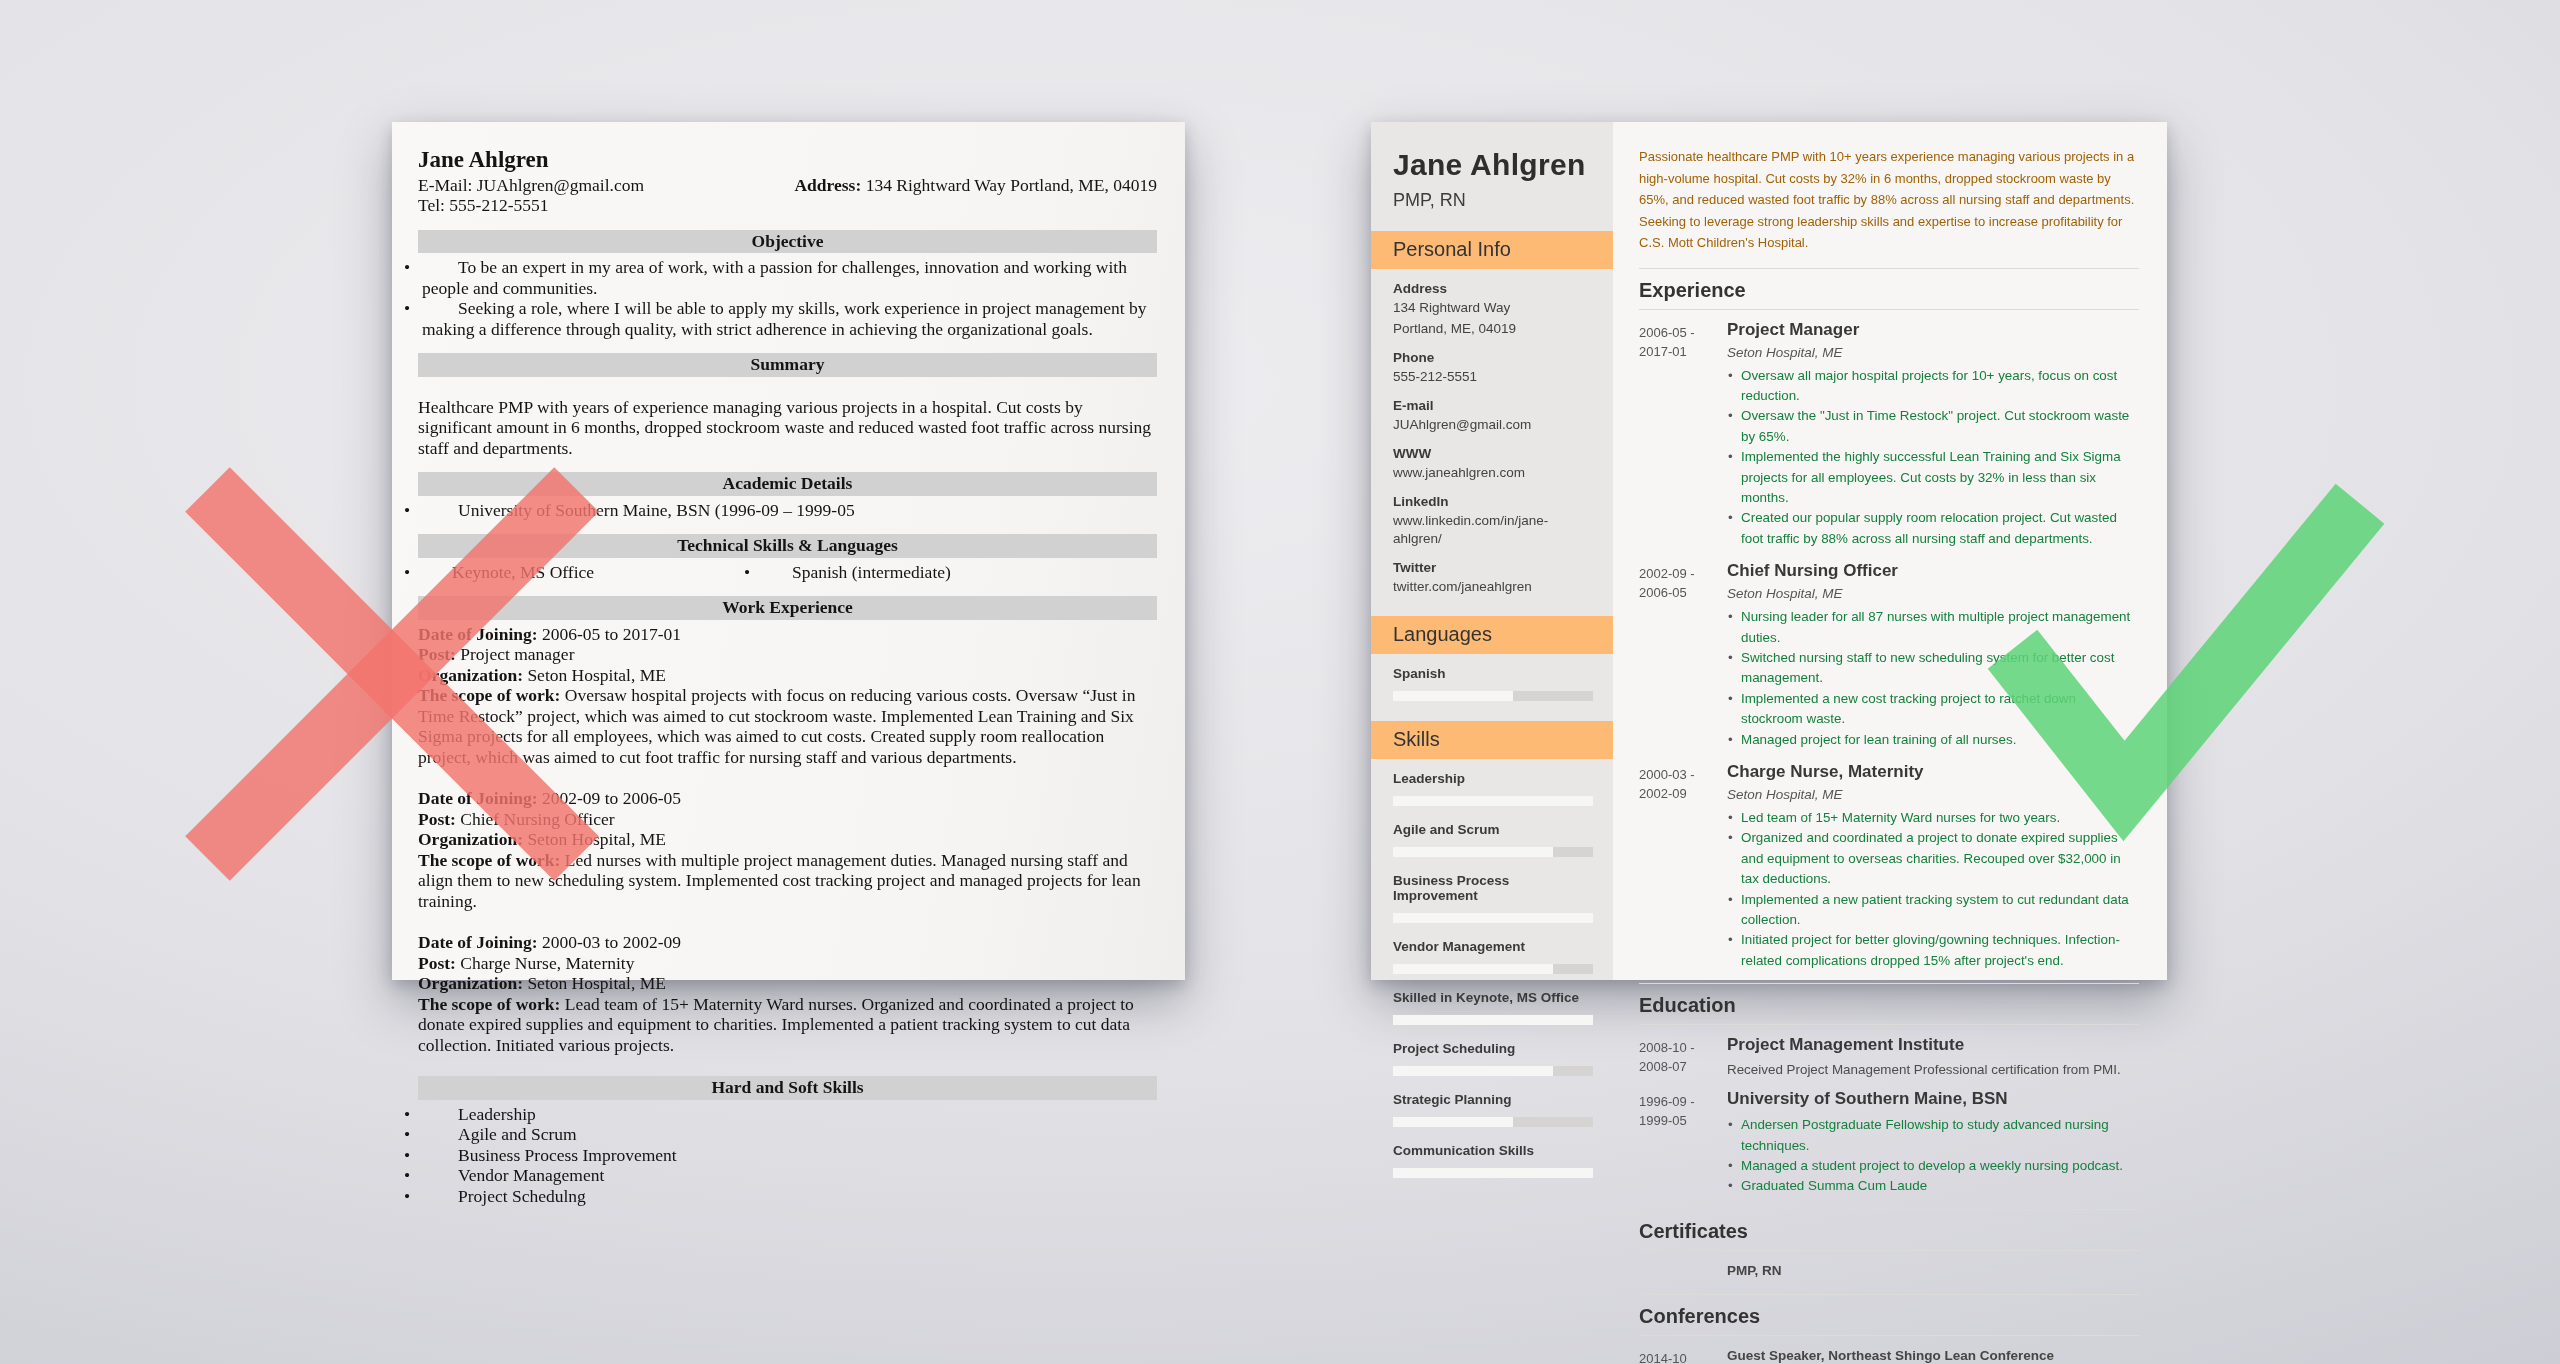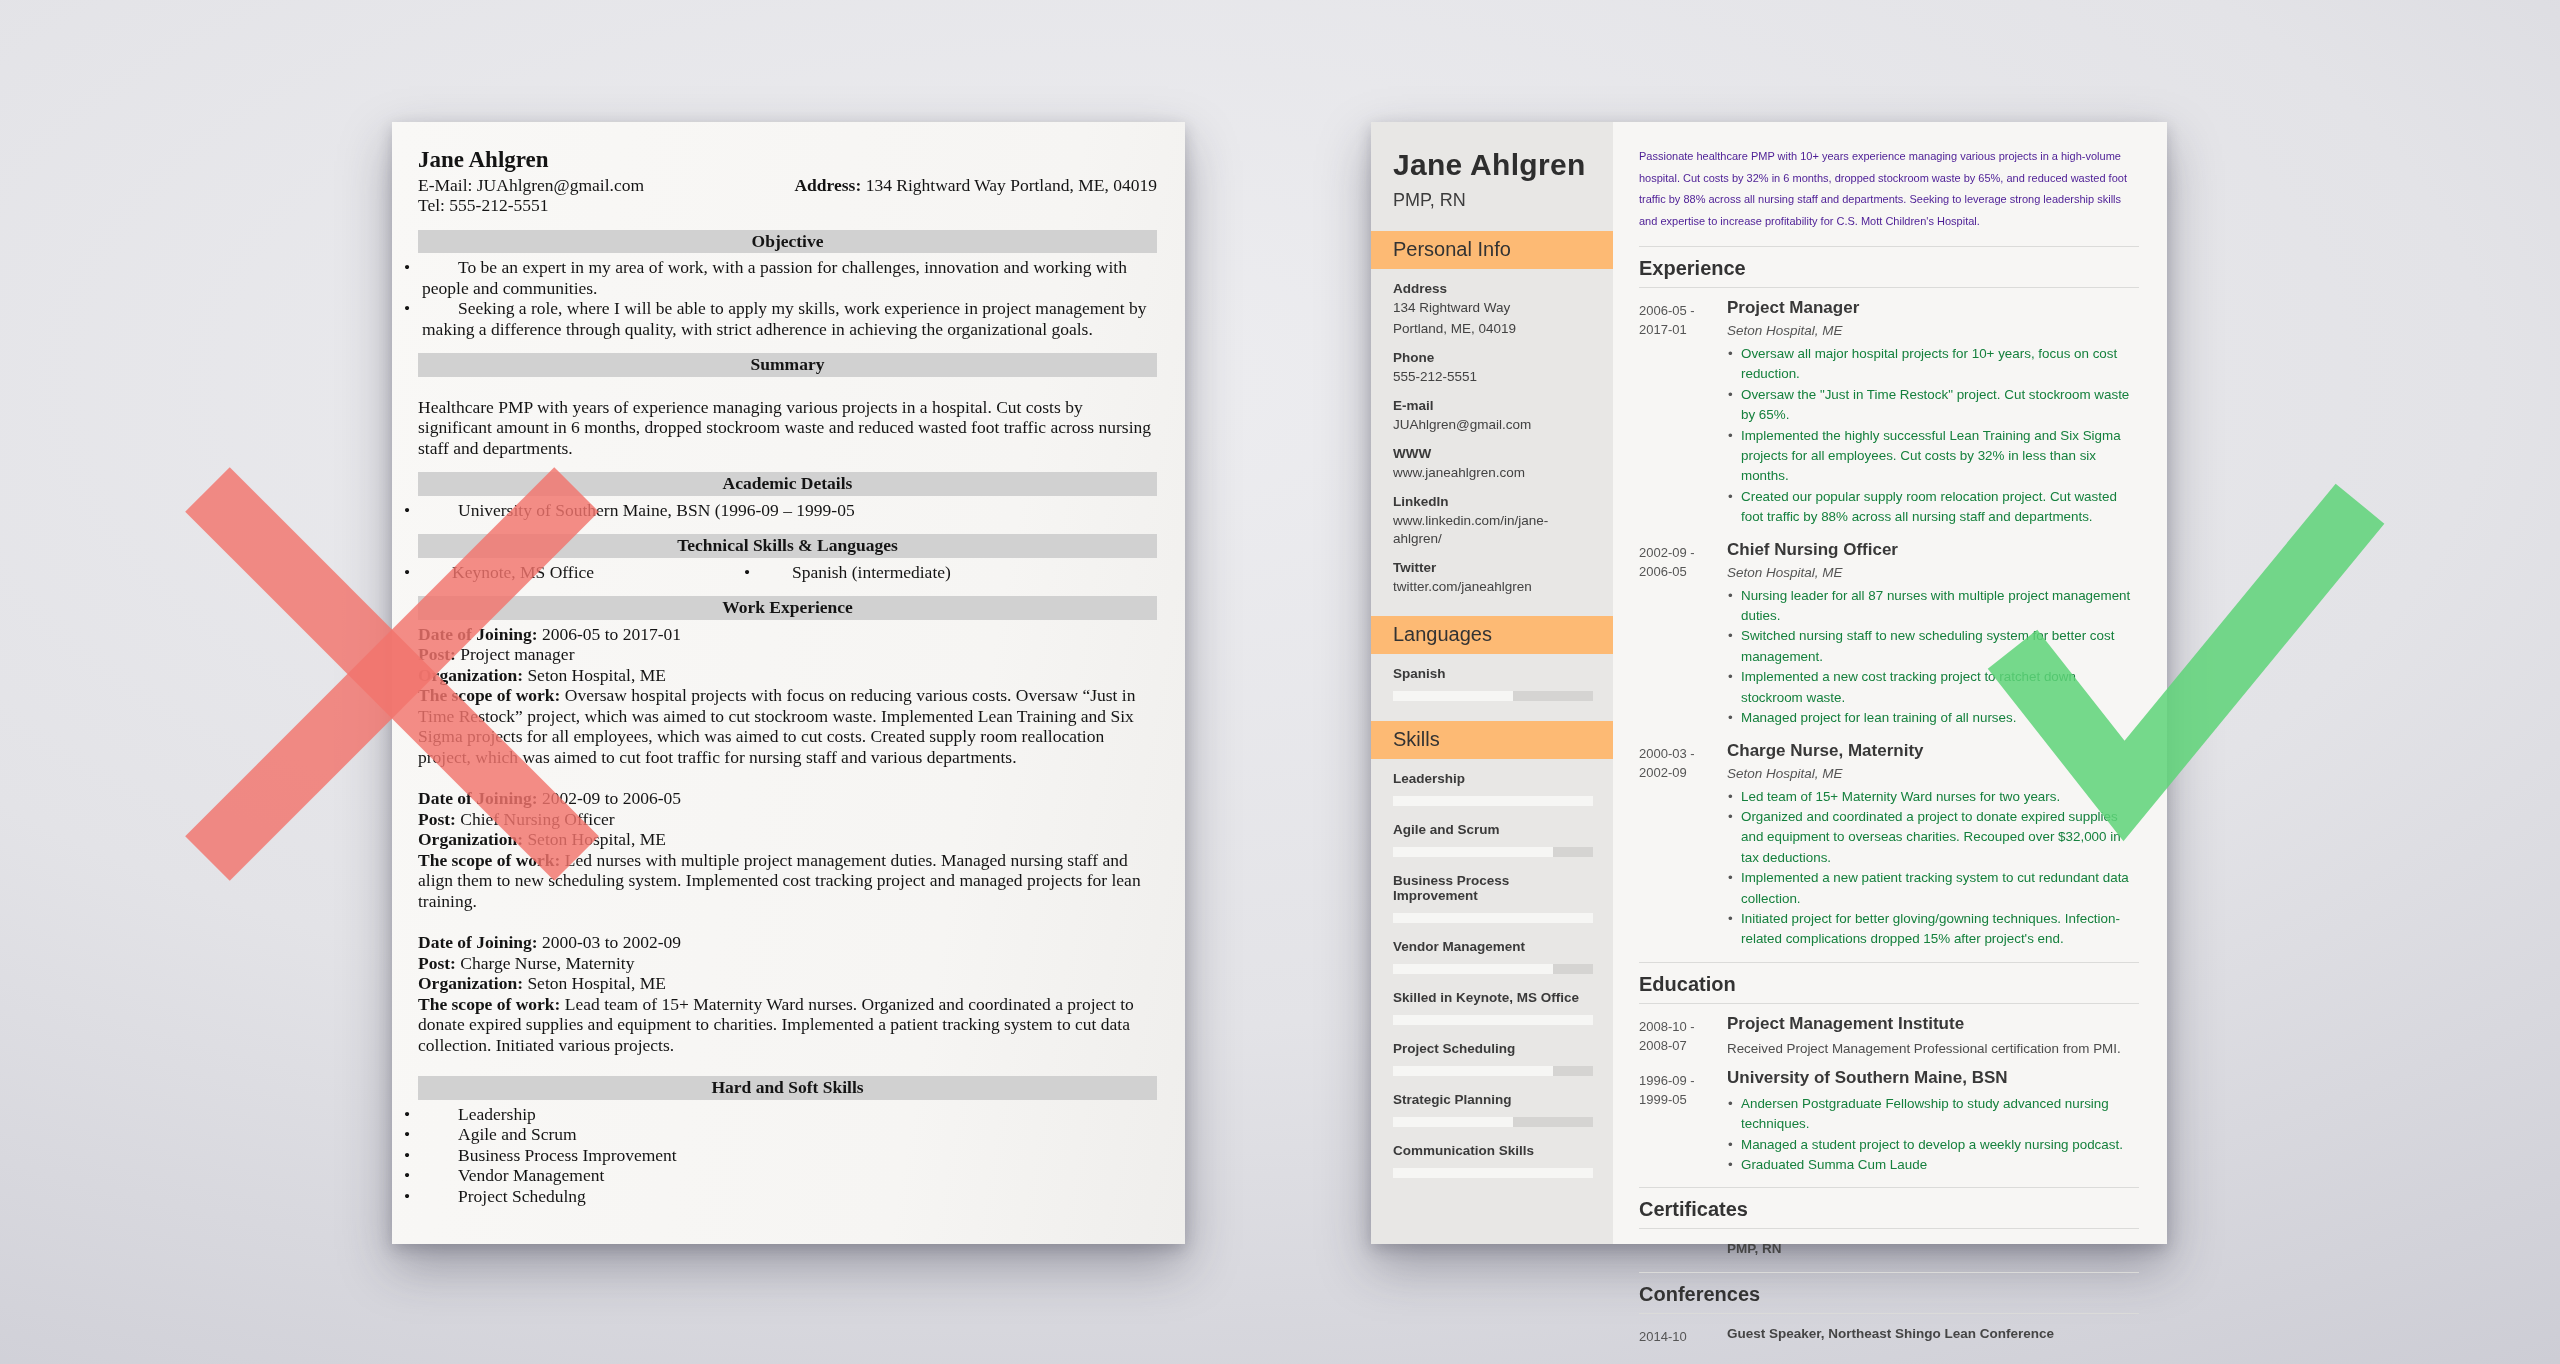--- a/index.html
+++ b/index.html
@@ -9,21 +9,21 @@
     background:
       radial-gradient(145% 125% at 42% 28%, #ededf0 0%, #e3e3e7 38%, #cdcdd5 70%, #b1b1bc 100%);
     position: relative;
     overflow: hidden;
   }
 
   
   .page {
     position: absolute;
     top: 122px;
-    height: 1122px;
+    height: 858px;
     box-shadow: 0 22px 48px rgba(40,40,60,.35), 0 5px 14px rgba(40,40,60,.22);
   }
 
   
   .page-left {
     left: 392px;
     width: 793px;
     background: linear-gradient(100deg, #f9f8f6 0%, #f6f5f3 70%, #efeeec 100%);
     color: #141414;
     font-family: "Liberation Serif", serif;
@@ -82,21 +82,21 @@
     font-weight: normal;
     color: #333;
   }
   .sb-label { font-weight: bold; font-size: 13.5px; margin-top: 12px; color: #3a3a3a; }
   .sb-value { font-size: 13.5px; color: #424242; line-height: 18px; margin-top: 3px; }
   .sb-skill { font-weight: bold; font-size: 13.5px; color: #3a3a3a; margin-top: 16px; }
   .sb-track { width: 100%; height: 10px; background: #d5d4d2; margin-top: 10px; }
   .sb-fill { height: 100%; background: #f6f6f4; }
 
   .rr-main { flex: 1; padding: 24px 28px 0 26px; }
-  .rr-summary { font-size: 11px; line-height: 21.5px; color: #4c1d95; padding-bottom: 14px; }
+  .rr-summary { font-size: 13px; line-height: 21.5px; color: #a16207; padding-bottom: 14px; }
   .m-section { border-top: 1px solid #dbdbd9; padding-top: 10px; }
   .m-section h2 {
     font-size: 20px;
     color: #333;
     border-bottom: 1px solid #dbdbd9;
     padding-bottom: 7px;
     margin-bottom: 10px;
   }
   .m-entry { display: grid; grid-template-columns: 88px 1fr; margin-bottom: 12px; }
   .m-dates { font-size: 13px; color: #555; line-height: 19px; padding-top: 3px; }

